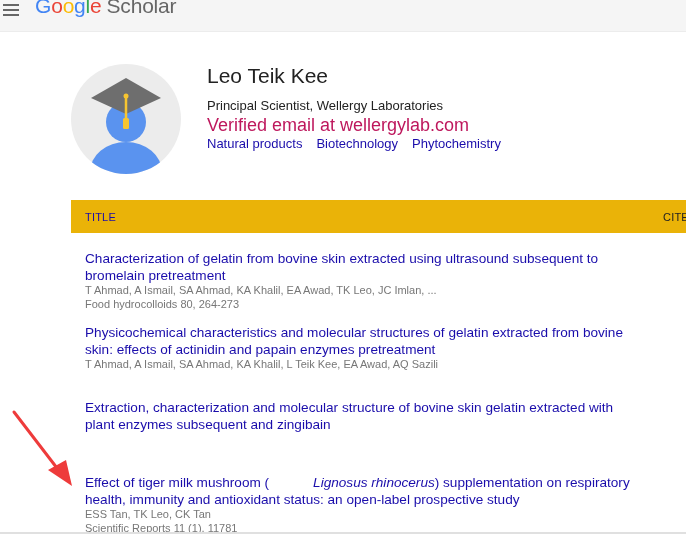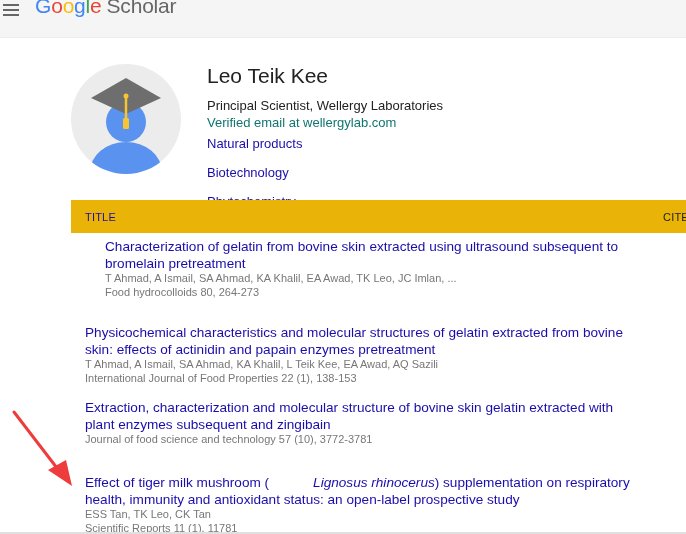--- a/index.html
+++ b/index.html
@@ -1,36 +1,36 @@
 <!DOCTYPE html>
 <html><head>
   <meta charset="utf-8">
   <style>
     * { box-sizing: border-box; margin: 0; padding: 0; }
     html, body { width: 686px; height: 534px; overflow: hidden; background: #ffffff; }
     body { font-family: "Liberation Sans", "DejaVu Sans", sans-serif; color: #222; position: relative; }
 
     .topbar {
-      position: absolute; left: 0; top: 0; width: 686px; height: 38px;
+      position: absolute; left: 0; top: 0; width: 686px; height: 32px;
       background: #f5f5f5; border-bottom: 1px solid #ececec;
     }
     .menu-icon { position: absolute; left: 3px; top: 4px; width: 16px; height: 12px; cursor: pointer; }
     .menu-icon span { display: block; height: 2px; background: #666; margin-bottom: 3px; }
     .logo { position: absolute; left: 35px; top: -6px; font-size: 21px; letter-spacing: -0.2px; white-space: nowrap; }
     .logo .g1 { color: #4285f4; } .logo .g2 { color: #ea4335; } .logo .g3 { color: #fbbc05; }
     .logo .g4 { color: #4285f4; } .logo .g5 { color: #34a853; } .logo .g6 { color: #ea4335; }
     .logo .scholar { color: #666; margin-left: 5px; }
 
     .avatar { position: absolute; left: 71px; top: 64px; width: 110px; height: 110px; border-radius: 50%; background: #ececec; overflow: hidden; }
     .avatar svg { display: block; }
 
     .profile-name { position: absolute; left: 207px; top: 64px; font-size: 21px; color: #222; }
     .profile-affil { position: absolute; left: 207px; top: 98px; font-size: 13px; color: #222; }
-    .profile-email { position: absolute; left: 207px; top: 115px; font-size: 13px; color: #0f766e; }
-    .interests { position: absolute; left: 207px; top: 136px; font-size: 13px; display: flex; gap: 14px; flex-direction: column; }
+    .profile-email { position: absolute; left: 207px; top: 115px; font-size: 18px; color: #be185d; }
+    .interests { position: absolute; left: 207px; top: 136px; font-size: 13px; display: flex; gap: 14px; }
     .interests a { color: #1a0dab; text-decoration: none; cursor: pointer; }
 
     .table-header {
       position: absolute; left: 71px; top: 200px; width: 615px; height: 33px;
       background: #eab308;
     }
     .th-title { position: absolute; left: 14px; top: 11px; font-size: 11px; color: #1a0dab; letter-spacing: 0.2px; }
     .th-cited { position: absolute; left: 592px; top: 11px; font-size: 11px; color: #222; letter-spacing: 0.2px; }
 
     .pub { position: absolute; left: 85px; width: 560px; }
@@ -74,35 +74,33 @@
   <a>Natural products</a>
   <a>Biotechnology</a>
   <a>Phytochemistry</a>
 </div>
 
 <div class="table-header">
   <span class="th-title">TITLE</span>
   <span class="th-cited">CITE</span>
 </div>
 
-<div class="pub" style="top:238px;margin-left:20px;">
+<div class="pub" style="top:250px;">
   <a class="pub-title">Characterization of gelatin from bovine skin extracted using ultrasound subsequent to bromelain pretreatment</a>
   <div class="pub-authors">T Ahmad, A Ismail, SA Ahmad, KA Khalil, EA Awad, TK Leo, JC Imlan, ...</div>
   <div class="pub-venue">Food hydrocolloids 80, 264-273</div>
 </div>
 
 <div class="pub" style="top:324px;">
   <a class="pub-title">Physicochemical characteristics and molecular structures of gelatin extracted from bovine skin: effects of actinidin and papain enzymes pretreatment</a>
   <div class="pub-authors">T Ahmad, A Ismail, SA Ahmad, KA Khalil, L Teik Kee, EA Awad, AQ Sazili</div>
-  <div class="pub-venue">International Journal of Food Properties 22 (1), 138-153</div>
 </div>
 
 <div class="pub" style="top:399px;">
   <a class="pub-title">Extraction, characterization and molecular structure of bovine skin gelatin extracted with plant enzymes subsequent and zingibain</a>
-  <div class="pub-venue">Journal of food science and technology 57 (10), 3772-3781</div>
 </div>
 
 <div class="pub" style="top:474px;">
   <a class="pub-title"><span>Effect of tiger milk mushroom (</span><i>Lignosus rhinocerus</i><span>) supplementation on respiratory health, immunity and antioxidant status: an open-label prospective study</span></a>
   <div class="pub-authors">ESS Tan, TK Leo, CK Tan</div>
   <div class="pub-venue">Scientific Reports 11 (1), 11781</div>
 </div>
 
 <svg class="arrow" width="70" height="80" viewBox="0 0 70 80">
   <line x1="6" y1="4" x2="52" y2="64" stroke="#ee3b3b" stroke-width="3" stroke-linecap="round"></line>

